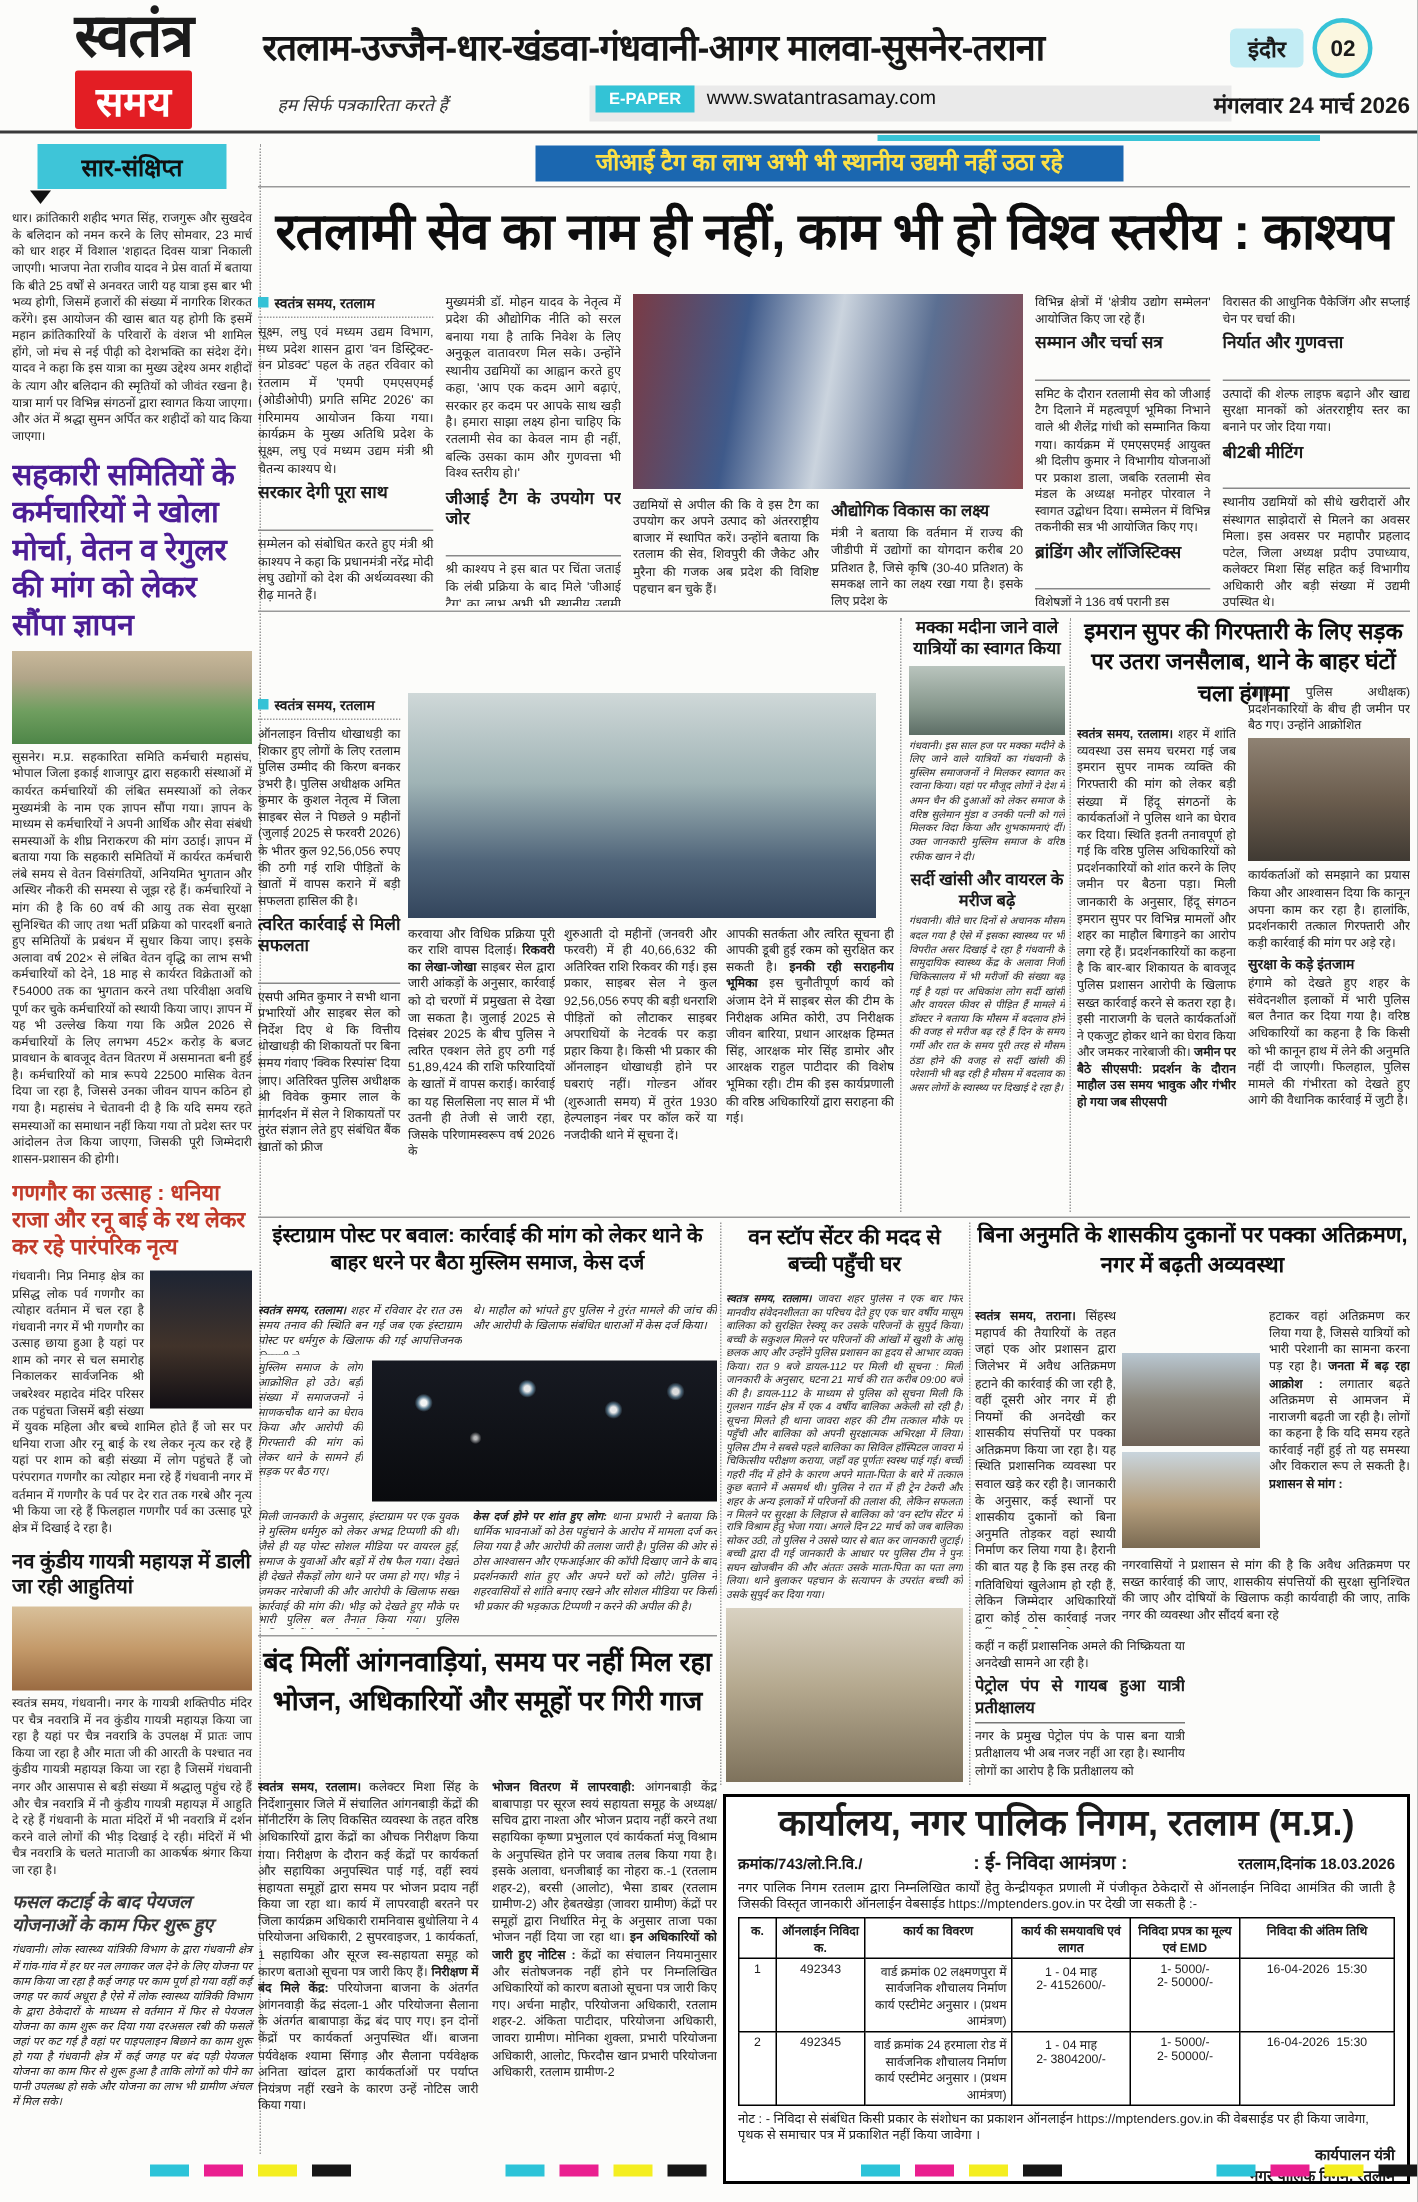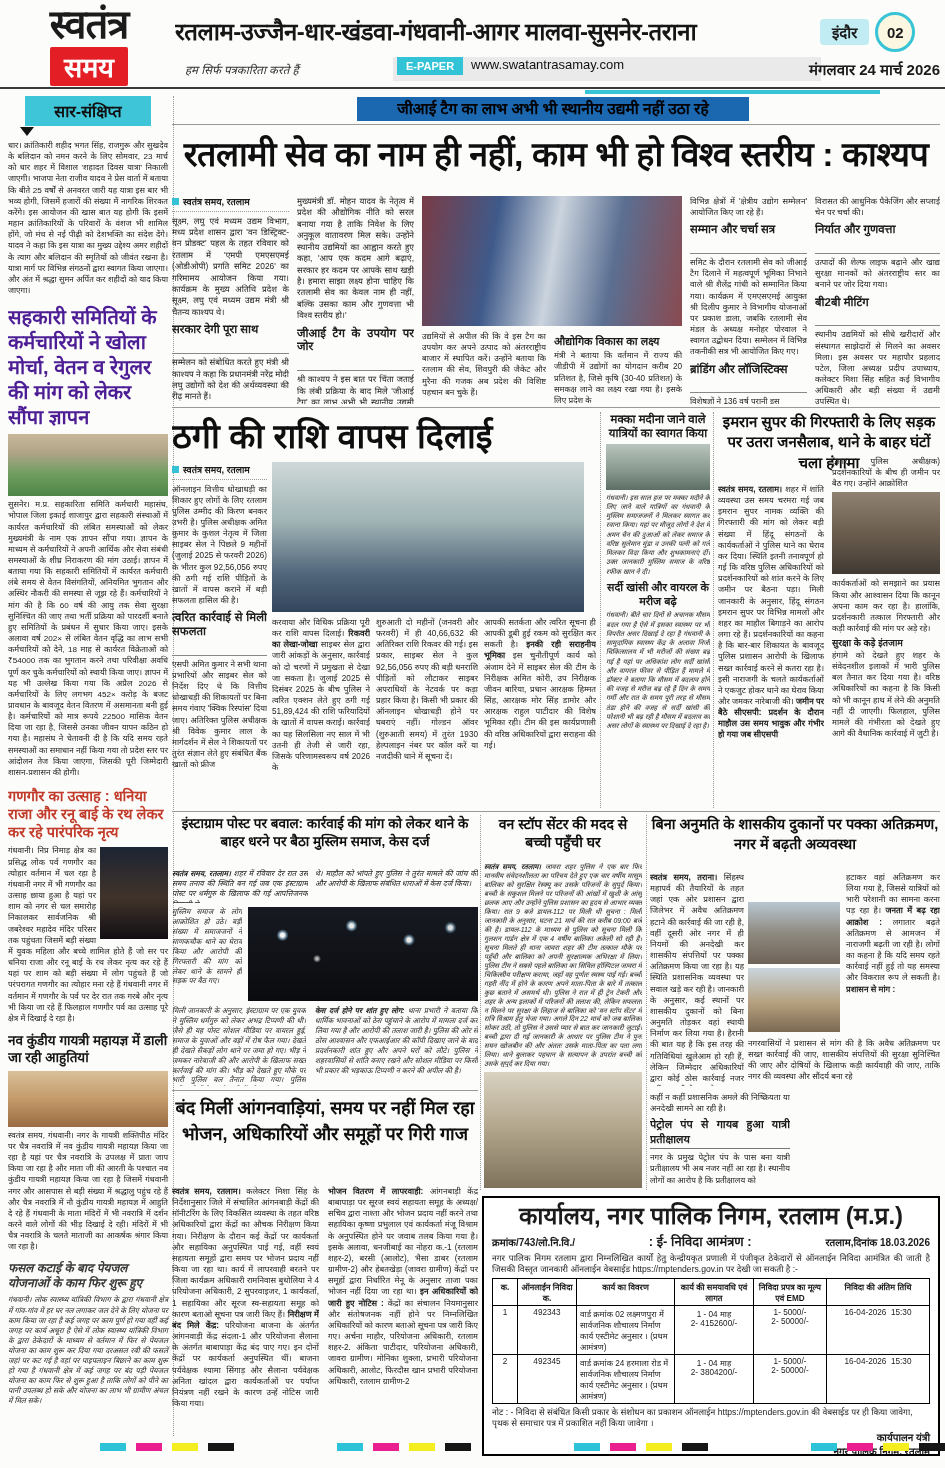--- a/index.html
+++ b/index.html
@@ -58,37 +58,37 @@
      linear-gradient(180deg,#171a22,#0a0b0e);}
   .ph-police{background:linear-gradient(180deg,#d9d2c2 0%,#b5a98f 45%,#7e725c 100%);}
   .ph-rubble{background:linear-gradient(180deg,#b9c7d1 0%,#8e8a80 50%,#6e6257 100%);}
   .ph-market{background:linear-gradient(180deg,#c9d5dd 0%,#b59f7e 55%,#7a6a52 100%);}
   
   .col{font-size:8.2px;line-height:1.36;text-align:justify;color:#1d1d1d;overflow:hidden;}
   .by{font-weight:bold;font-size:9.2px;padding-bottom:2px;border-bottom:1px dotted #999;margin-bottom:4px;}
   .sq{display:inline-block;width:7px;height:7px;background:#35c2d6;margin-right:4px;}
   .sh{font-weight:bold;font-size:11.5px;line-height:1.2;margin:5px 0 3px;border-bottom:1px solid #888;padding-bottom:16px;}
   .shx{font-weight:bold;font-size:11px;line-height:1.2;margin:4px 0 2px;}
-  .kicker{background:#1b67b0;color:#000000;font-weight:bold;font-size:15.5px;text-align:center;line-height:24px;}
+  .kicker{background:#1b67b0;color:#fde047;font-weight:bold;font-size:15.5px;text-align:center;line-height:24px;}
   .hl{font-weight:bold;color:#0e0e0e;}
   .rule{background:#999;}
   .vrule{border-left:1px dotted #999;}
   .quotehead{font-weight:bold;font-size:11px;text-align:center;border-top:1px dashed #777;border-bottom:1px dashed #777;padding:2px 0;margin-bottom:3px;}
   
   .tender{border:2px solid #000;background:#fff;padding:4px 8px;box-sizing:border-box;}
   .t-org{font-size:24px;font-weight:bold;text-align:center;line-height:1.15;}
   .t-row{display:flex;justify-content:space-between;align-items:baseline;font-weight:bold;margin-top:2px;}
   .t-ref,.t-date{font-size:10px;}
   .t-title{font-size:13px;}
   .t-intro{font-size:8.6px;line-height:1.3;text-align:justify;margin:3px 0;}
   table.t{width:100%;border-collapse:collapse;font-size:8.2px;}
   table.t th,table.t td{border:1px solid #000;padding:2px 3px;vertical-align:top;}
   table.t th{font-weight:bold;text-align:center;}
   table.t td{text-align:center;}
-  table.t td.l{text-align:left;}
+  table.t td.l{text-align:right;}
   .t-note{font-size:8.6px;line-height:1.3;margin-top:3px;}
   .t-sign{text-align:right;font-size:10px;font-weight:bold;line-height:1.35;margin-top:2px;}
   
   .regs{display:flex;justify-content:space-between;}
   .rg{display:flex;gap:10px;}
   .dash{width:26px;height:8px;}
   .c1x{background:#2cc3d8;}.c2x{background:#ea1f8f;}.c3x{background:#f4ee20;}.c4x{background:#161616;}
 </style>
 </head>
 <body>
@@ -178,21 +178,20 @@
   <div class="abs col clip" style="left:815px;top:196px;width:125px;height:208px;">
     <p>विरासत की आधुनिक पैकेजिंग और सप्लाई चेन पर चर्चा की।</p>
     <div class="sh">निर्यात और गुणवत्ता</div>
     <p>उत्पादों की शेल्फ लाइफ बढ़ाने और खाद्य सुरक्षा मानकों को अंतरराष्ट्रीय स्तर का बनाने पर जोर दिया गया।</p>
     <div class="sh">बी2बी मीटिंग</div>
     <p>स्थानीय उद्यमियों को सीधे खरीदारों और संस्थागत साझेदारों से मिलने का अवसर मिला। इस अवसर पर महापौर प्रहलाद पटेल, जिला अध्यक्ष प्रदीप उपाध्याय, कलेक्टर मिशा सिंह सहित कई विभागीय अधिकारी और बड़ी संख्या में उद्यमी उपस्थित थे।</p>
   </div>
 
   <div class="abs rule" style="left:172px;top:407px;width:768px;height:1px;"></div>
 
-  <div class="abs hl nowrap" style="left:172px;top:412px;width:430px;font-size:34px;height:46px;">ठगी की राशि वापस दिलाई</div>
   <div class="abs ph ph-office" style="left:272px;top:462px;width:312px;height:150px;"></div>
   <div class="abs col clip" style="left:172px;top:464px;width:95px;height:346px;">
     <div class="by"><span class="sq"></span><span>स्वतंत्र समय, रतलाम</span></div>
     <p>ऑनलाइन वित्तीय धोखाधड़ी का शिकार हुए लोगों के लिए रतलाम पुलिस उम्मीद की किरण बनकर उभरी है। पुलिस अधीक्षक अमित कुमार के कुशल नेतृत्व में जिला साइबर सेल ने पिछले 9 महीनों (जुलाई 2025 से फरवरी 2026) के भीतर कुल 92,56,056 रुपए की ठगी गई राशि पीड़ितों के खातों में वापस कराने में बड़ी सफलता हासिल की है।</p>
     <div class="sh">त्वरित कार्रवाई से मिली सफलता</div>
     <p>एसपी अमित कुमार ने सभी थाना प्रभारियों और साइबर सेल को निर्देश दिए थे कि वित्तीय धोखाधड़ी की शिकायतों पर बिना समय गंवाए 'क्विक रिस्पांस' दिया जाए। अतिरिक्त पुलिस अधीक्षक श्री विवेक कुमार लाल के मार्गदर्शन में सेल ने शिकायतों पर तुरंत संज्ञान लेते हुए संबंधित बैंक खातों को फ्रीज</p>
   </div>
   <div class="abs col clip" style="left:272px;top:617px;width:98px;height:196px;">
     <span>करवाया और विधिक प्रक्रिया पूरी कर राशि वापस दिलाई।</span>
     <span class="b">रिकवरी का लेखा-जोखा</span>

